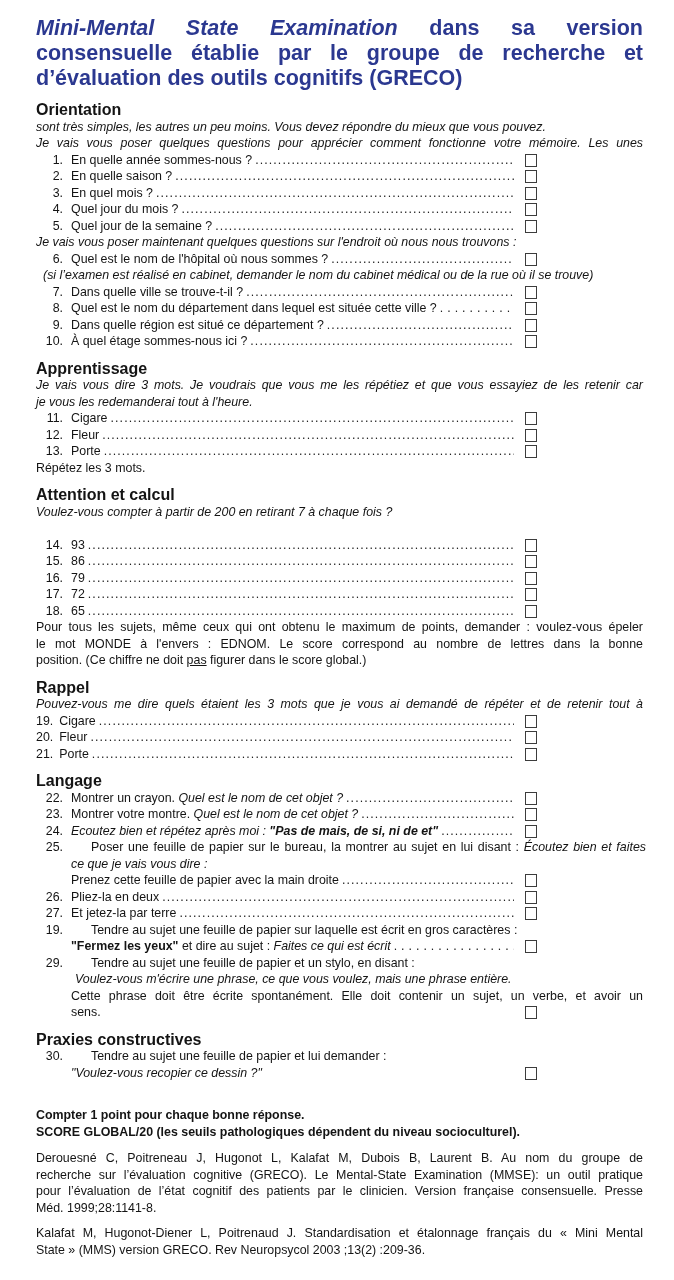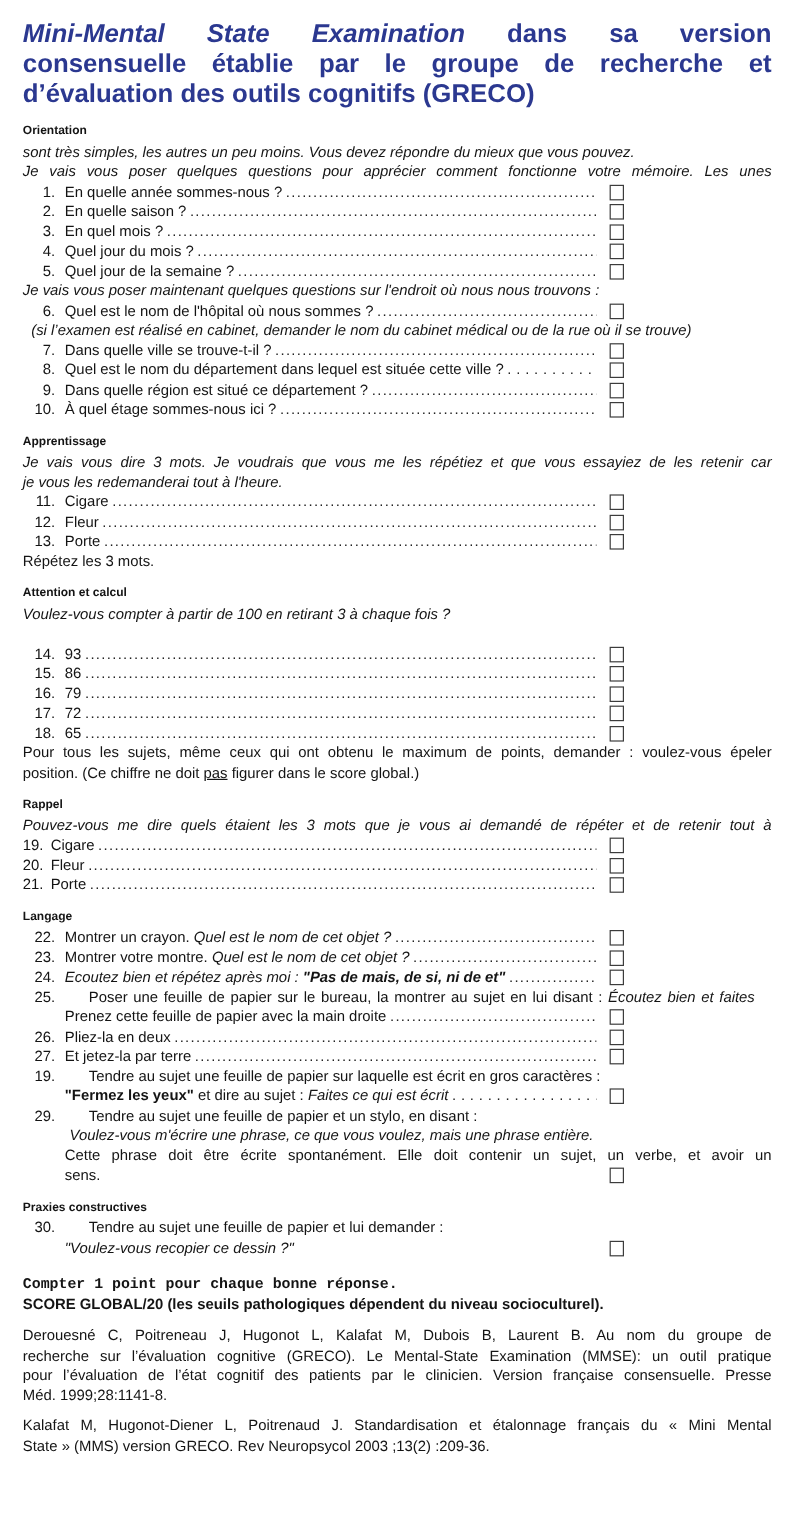--- a/index.html
+++ b/index.html
@@ -2,27 +2,27 @@
 <html><head>
 <meta charset="utf-8">
 <style>
   * { box-sizing: border-box; }
   html,body { margin:0; padding:0; }
   body {
     width:674px; height:1280px; overflow:hidden; background:#ffffff;
     font-family:"Liberation Sans","DejaVu Sans",sans-serif; color:#141414;
     -webkit-font-smoothing:antialiased;
   }
-  .page { padding:16px 31px 0 19px; }
+  .page { padding:16px 31px 0 36px; }
 
   .title { color:#2b3890; font-weight:bold; font-size:21.5px; line-height:25px; margin-bottom:11px; }
   .title .ti { font-style:italic; }
   .just { text-align:justify; text-align-last:justify; }
 
-  .h { font-weight:bold; font-size:10px; line-height:16.5px; margin-top:11px; }
+  .h { font-weight:bold; font-size:16px; line-height:16.5px; margin-top:11px; }
   .p { font-size:12.4px; line-height:16.5px; }
   .it { font-style:italic; }
   .b { font-weight:bold; }
   .bi { font-weight:bold; font-style:italic; }
   .u { text-decoration:underline;text-align:center; }
   .note { padding-left:7px; }
   .ind35 { padding-left:35px; }
   .ind39 { padding-left:39px; }
   .sp { height:16.5px; }
 
@@ -35,21 +35,21 @@
   .leader { flex:1; overflow:hidden; white-space:nowrap; margin-left:3px; color:#222; }
   .leader.dense::after  { content:"................................................................................................................................................................"; letter-spacing:1.1px; }
   .leader.sparse::after { content:"........................................................"; letter-spacing:4px; }
   .leader.blank::after  { content:""; }
   .box {
     flex:none; width:12.5px; height:13px; background:#fff;
     border:1.4px solid #3c3c3c; margin-left:11px; margin-bottom:1.5px;
   }
   .ref { margin-top:10px; text-align:justify; }
   .ref2 { margin-top:9px; text-align:justify; }
-  .mt11 { margin-top:14px;font-family:Liberation Mono, monospace; }
+  .mt11 { margin-top:26px; }
 </style>
 </head>
 <body>
 
 <div class="page">
 
   <div class="title">
     <div class="just"><span class="ti">Mini-Mental State Examination</span> <span>dans sa version</span></div>
     <div class="just">consensuelle établie par le groupe de recherche et</div>
     <div>d’évaluation des outils cognitifs (GRECO)</div>
@@ -143,21 +143,21 @@
   </div>
   <div class="row">
     <span class="num">13.</span>
     <span class="txt">Porte</span>
     <span class="leader dense"></span>
     <span class="box"></span>
   </div>
   <div class="p">Répétez les 3 mots.</div>
 
   <div class="h">Attention et calcul</div>
-  <div class="p it">Voulez-vous compter à partir de 100 en retirant 3 à chaque fois ?</div>
+  <div class="p it">Voulez-vous compter à partir de 200 en retirant 7 à chaque fois ?</div>
   <div class="sp"></div>
 
   <div class="row">
     <span class="num">14.</span>
     <span class="txt">93</span>
     <span class="leader dense"></span>
     <span class="box"></span>
   </div>
   <div class="row">
     <span class="num">15.</span>
@@ -178,20 +178,21 @@
     <span class="box"></span>
   </div>
   <div class="row">
     <span class="num">18.</span>
     <span class="txt">65</span>
     <span class="leader dense"></span>
     <span class="box"></span>
   </div>
 
   <div class="p just">Pour tous les sujets, même ceux qui ont obtenu le maximum de points, demander : voulez-vous épeler</div>
+  <div class="p just">le mot MONDE à l'envers : EDNOM. Le score correspond au nombre de lettres dans la bonne</div>
   <div class="p"><span>position. (Ce chiffre ne doit </span><span class="u">pas</span><span> figurer dans le score global.)</span></div>
 
   <div class="h">Rappel</div>
   <div class="p it just">Pouvez-vous me dire quels étaient les 3 mots que je vous ai demandé de répéter et de retenir tout à</div>
 
   <div class="row">
     <span class="num flush">19.</span>
     <span class="txt">Cigare</span>
     <span class="leader dense"></span>
     <span class="box"></span>
@@ -227,20 +228,21 @@
     <span class="num">24.</span>
     <span class="txt"><span class="it">Ecoutez bien et répétez après moi : </span><span class="bi">"Pas de mais, de si, ni de et"</span></span>
     <span class="leader dense"></span>
     <span class="box"></span>
   </div>
 
   <div class="row full">
     <span class="num">25.</span>
     <span class="txt grow just"><span>Poser une feuille de papier sur le bureau, la montrer au sujet en lui disant : </span><span class="it">Écoutez bien et faites</span></span>
   </div>
+  <div class="p it ind35">ce que je vais vous dire :</div>
 
   <div class="row ind35">
     <span class="txt">Prenez cette feuille de papier avec la main droite</span>
     <span class="leader dense"></span>
     <span class="box"></span>
   </div>
   <div class="row">
     <span class="num">26.</span>
     <span class="txt">Pliez-la en deux</span>
     <span class="leader dense"></span>

